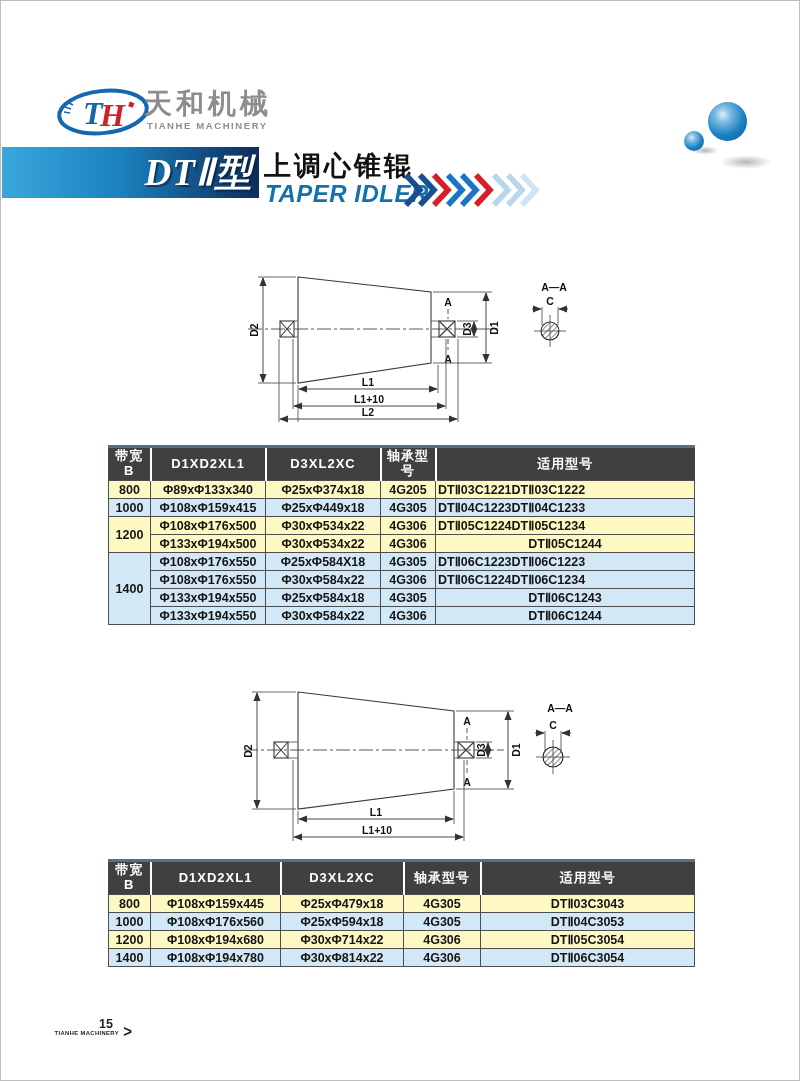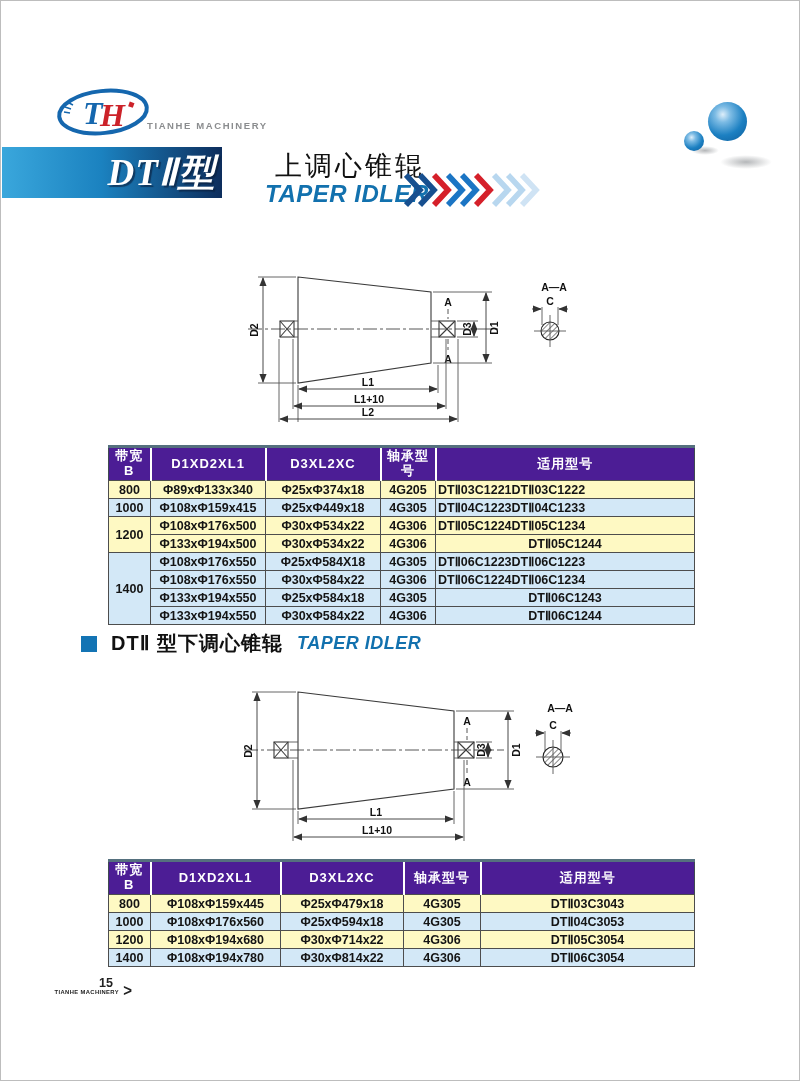--- a/index.html
+++ b/index.html
@@ -16,32 +16,32 @@
     position:absolute; left:143px; top:84px; font-size:28px; font-weight:bold;
     color:#8b8d8f; letter-spacing:4px; font-family:"Liberation Sans",sans-serif;
   }
   .brand-en {
     position:absolute; left:146px; top:119px; font-size:9.5px; font-weight:bold;
     color:#8b8d8f; letter-spacing:1.6px;
   }
 
   
   .banner {
-    position:absolute; left:1px; top:146px; width:220px; height:51px;
+    position:absolute; left:1px; top:146px; width:257px; height:51px;
     background:linear-gradient(90deg,#3aa7dc 0%, #1b82c0 45%, #0d2d5c 100%);
     display:flex; align-items:center; justify-content:flex-end; padding-right:6px;
   }
   .series-text {
     font-family:"Liberation Serif", serif; font-weight:bold; font-style:italic;
     font-size:37px; color:#ffffff; letter-spacing:1px;
     text-shadow:2px 2px 1px rgba(10,30,60,0.65);
   }
   .title-cn {
-    position:absolute; left:263px; top:147px; font-size:27px; font-weight:normal;
-    color:#111; letter-spacing:3px;margin-left:11px;
+    position:absolute; left:263px; top:147px; font-size:27px; font-weight:bold;
+    color:#111; letter-spacing:3px;
   }
   .title-en {
     position:absolute; left:264px; top:179px; font-size:24px; font-weight:bold;
     font-style:italic; color:#1271ae; letter-spacing:0.5px;
   }
   .arrows-svg { position:absolute; left:403px; top:168px; }
 
   
   .sphere { position:absolute; border-radius:50%;
     background:radial-gradient(circle at 38% 32%, #ddeefa 0%, #7cbbe4 22%, #1c80c2 58%, #0d5c9a 100%);
@@ -63,21 +63,21 @@
   .adash { stroke:#444; stroke-width:0.9; fill:none; stroke-dasharray:5 3; }
   .dim   { stroke:#333; stroke-width:0.9; fill:none; }
 
   
   .spec-table {
     position:absolute; left:107px; width:586px; border-collapse:collapse;
     font-size:12.5px; table-layout:fixed;
   }
   .spec-table { border:1px solid #3f4a50; border-top:3px solid #55707e; }
   .spec-table th {
-    background:#4c1d95; color:#ffffff; font-weight:bold; font-size:13px;
+    background:#404040; color:#ffffff; font-weight:bold; font-size:13px;
     border-left:2px solid #fff; border-right:2px solid #fff; height:34px;
     line-height:1.15; letter-spacing:1px;
   }
   .spec-table th:first-child { border-left:none; }
   .spec-table th:last-child { border-right:none; }
   .spec-table td {
     border:1px solid #4d4d4d; height:18px; text-align:center;
     font-weight:600; color:#141414; padding:0 2px;
   }
   .row-hl td { background:#d3e8f7; }
@@ -86,37 +86,38 @@
   #table1 { top:444px; }
   #table2 { top:858px; }
 
   
   .section2 { position:absolute; left:80px; top:629px; display:flex; align-items:center; }
   .sq-bullet { width:16px; height:16px; background:#1374b4; margin-right:14px; }
   .sec2-cn { font-size:20px; font-weight:bold; color:#111; letter-spacing:1px; }
   .sec2-en { font-size:18px; font-weight:bold; font-style:italic; color:#1271ae; margin-left:14px; letter-spacing:0.5px; }
 
   
-  .footer { position:absolute; left:38px; top:975px; width:80px; text-align:right; color:#222; }
+  .footer { position:absolute; left:38px; top:1016px; width:80px; text-align:right; color:#222; }
   .page-num { font-size:12.5px; font-weight:bold; margin-right:6px; }
   .footer-brand { font-size:5.8px; font-weight:bold; letter-spacing:0.4px; margin-top:-1px; }
   .footer-chev { position:absolute; right:-13px; top:5px; font-size:15px; font-weight:bold; transform:scaleY(1.15); }
 </style>
 </head>
 <body>
 
 <div class="page">
 
   <svg class="logo-svg" width="100" height="52" viewBox="0 0 100 52">
     <ellipse cx="50" cy="26" rx="44" ry="21" fill="#ffffff" stroke="#1567ae" stroke-width="4" transform="rotate(-6 50 26)"></ellipse>
     <path d="M14,16 l6,3 M12,21 l6,2 M11,26 l6,1" stroke="#1567ae" stroke-width="1.5" fill="none"></path>
     <text x="30" y="38" font-family="Liberation Serif,serif" font-style="italic" font-weight="bold" font-size="32" fill="#1567ae">T</text>
     <text x="47" y="40" font-family="Liberation Serif,serif" font-style="italic" font-weight="bold" font-size="32" fill="#cc2229">H</text>
     <rect x="76" y="16" width="5" height="5" fill="#cc2229" transform="rotate(20 78 18)"></rect>
   </svg>
+  <div class="brand-cn">天和机械</div>
   <div class="brand-en">TIANHE MACHINERY</div>
 
   <div class="sphere-shadow shadow-big"></div>
   <div class="sphere-shadow shadow-small"></div>
   <div class="sphere sphere-big"></div>
   <div class="sphere sphere-small"></div>
 
   <div class="banner">
     <span class="series-text">DTⅡ型</span>
   </div>
@@ -301,25 +302,20 @@
       </tr>
       <tr class="row-hl">
         <td>Φ133xΦ194x550</td>
         <td>Φ30xΦ584x22</td>
         <td>4G306</td>
         <td>DTⅡ06C1244</td>
       </tr>
     </tbody>
   </table>
 
-  <div class="section2">
-    <span class="sq-bullet"></span>
-    <span class="sec2-cn">DTⅡ 型下调心锥辊</span>
-    <span class="sec2-en">TAPER IDLER</span>
-  </div>
 
   <svg id="drawing2" class="drawing" style="left:235px; top:668px;" width="380" height="190" viewBox="0 0 380 190">
     <defs>
       <marker id="a2s" markerWidth="10" markerHeight="8" refX="1" refY="4" orient="auto">
           <path d="M10,0 L0,4 L10,8 z" fill="#333"></path>
         </marker>
       <marker id="a2e" markerWidth="10" markerHeight="8" refX="9" refY="4" orient="auto">
           <path d="M0,0 L10,4 L0,8 z" fill="#333"></path>
         </marker>
       <pattern id="h2" width="4" height="4" patternUnits="userSpaceOnUse" patternTransform="rotate(45)">

